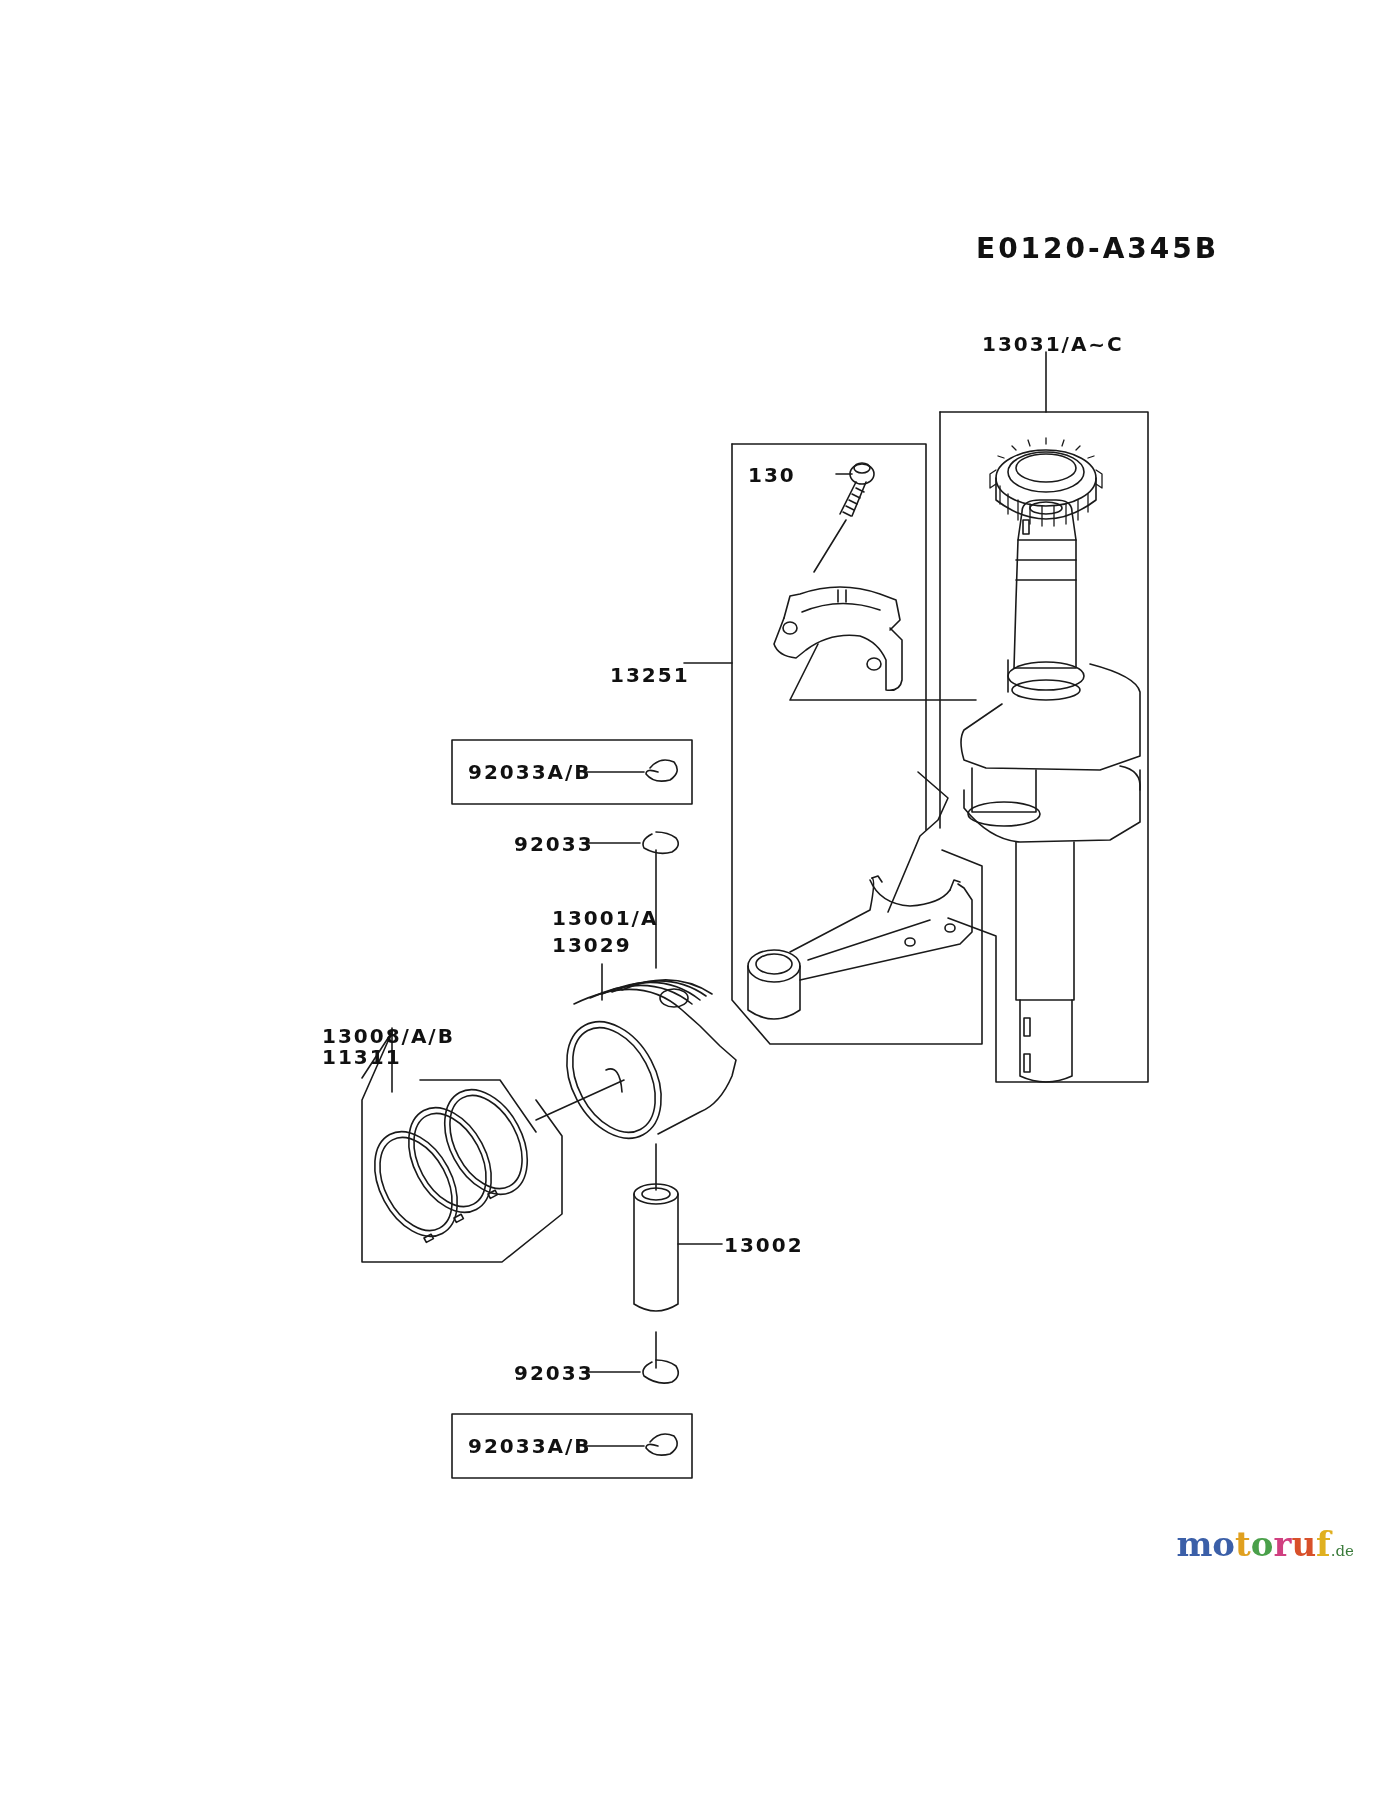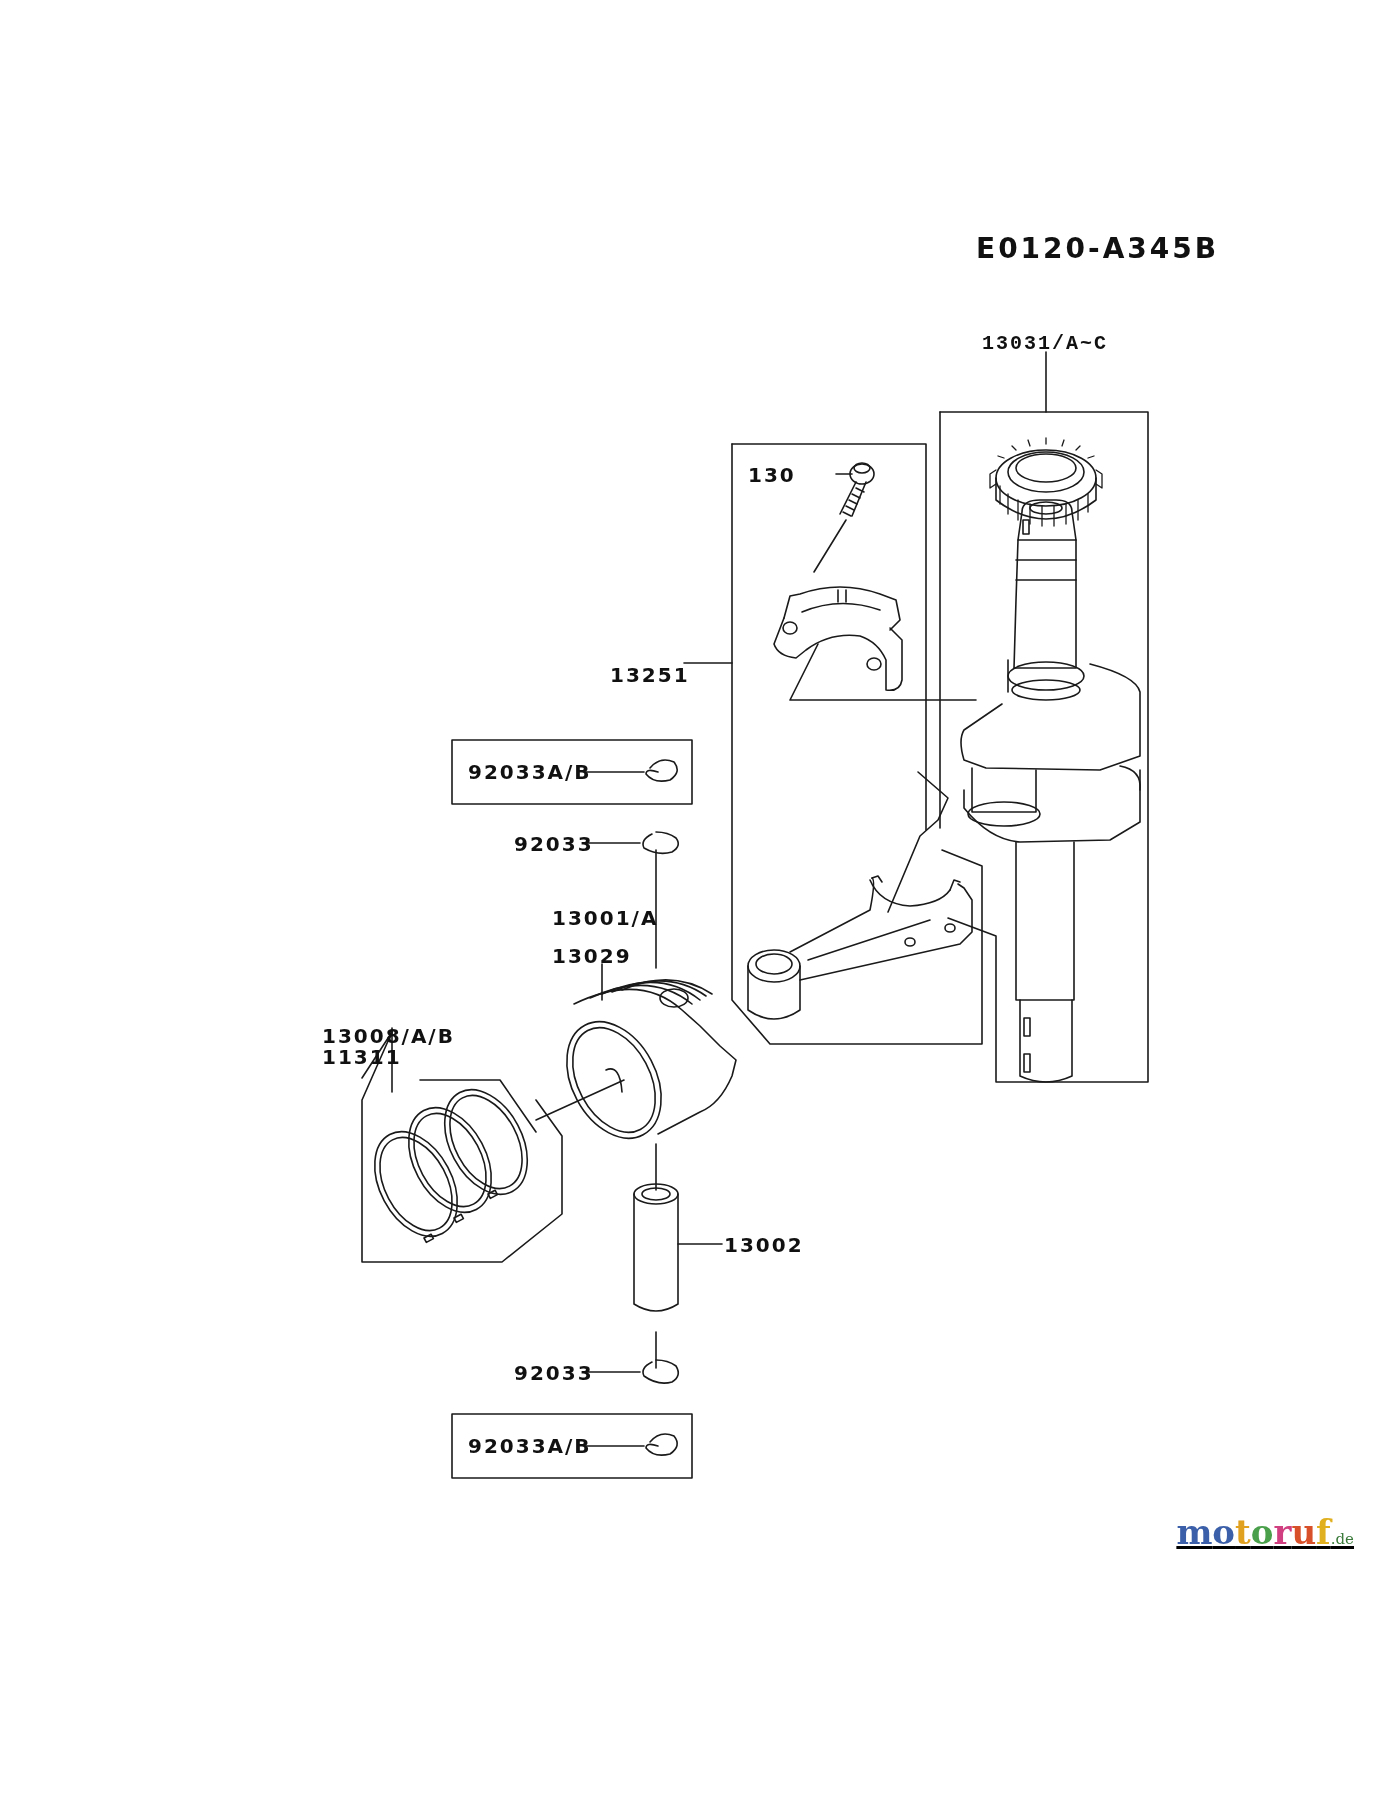--- a/index.html
+++ b/index.html
@@ -1,21 +1,21 @@
 <!DOCTYPE html>
 <html><head>
 <meta charset="utf-8">
 <style>
   html, body { margin: 0; padding: 0; background: #ffffff; }
   body { width: 1376px; height: 1800px; position: relative; overflow: hidden; font-family: "DejaVu Sans", sans-serif; }
   #diagram { position: absolute; left: 0; top: 0; width: 1376px; height: 1576px; }
   .lbl { position: absolute; font-family: "DejaVu Sans", sans-serif; font-weight: bold; color: #111; font-size: 20px; letter-spacing: 2px; white-space: nowrap; line-height: 1; }
   .lbl.center { text-align: left; }
   .title { position: absolute; font-family: "DejaVu Sans", sans-serif; font-weight: bold; color: #111; font-size: 28px; letter-spacing: 3px; white-space: nowrap; }
-  .watermark { position: absolute; right: 22px; bottom: 24px; font-family: "DejaVu Serif", serif; font-size: 34px; font-weight: bold; letter-spacing: 0px; text-decoration: underline; }
+  .watermark { position: absolute; right: 22px; bottom: 12px; font-family: "DejaVu Serif", serif; font-size: 34px; font-weight: bold; letter-spacing: 0px; }
   .watermark .tld { font-size: 15px; color: #3a7a3a; font-weight: normal; }
   svg line, svg polyline, svg path, svg rect, svg ellipse, svg circle, svg polygon { vector-effect: non-scaling-stroke; }
 </style>
 </head>
 <body>
 
 <div id="diagram">
 
   <svg width="1376" height="1800" viewBox="0 0 1376 1800" xmlns="http://www.w3.org/2000/svg" style="position:absolute;left:0;top:0;" fill="none" stroke="#1a1a1a" stroke-width="1.6" stroke-linejoin="round" stroke-linecap="round">
 
@@ -165,30 +165,30 @@
 
     <g>
       <rect x="452" y="1414" width="240" height="64"></rect>
       <line x1="586" y1="1446" x2="644" y2="1446"></line>
       <path d="M650,1442 Q660,1430 674,1436 Q682,1446 670,1454 Q654,1458 646,1448 Q646,1442 658,1446"></path>
     </g>
   </svg>
 
   <div class="title" style="left:976px; top:232px;">E0120-A345B</div>
 
-  <div class="lbl" style="left:982px; top:334px;font-family:Liberation Mono, monospace;">13031/A~C</div>
+  <div class="lbl" style="left:982px; top:334px;">13031/A~C</div>
   <div class="lbl" style="left:748px; top:465px;">130</div>
   <div class="lbl" style="left:610px; top:665px;">13251</div>
 
   <div class="lbl" style="left:468px; top:762px;">92033A/B</div>
   <div class="lbl" style="left:514px; top:834px;">92033</div>
 
   <div class="lbl center" style="left:552px; top:908px; width:110px;">
     <div>13001/A</div>
-    <div style="margin-top:18px;">13029</div>
+    <div style="margin-top:7px;">13029</div>
   </div>
 
   <div class="lbl center" style="left:322px; top:986px; width:140px;margin-top:40px;">
     <div>13008/A/B</div>
     <div style="margin-top:1px;">11311</div>
   </div>
 
   <div class="lbl" style="left:724px; top:1235px;">13002</div>
   <div class="lbl" style="left:514px; top:1363px;">92033</div>
   <div class="lbl" style="left:468px; top:1436px;">92033A/B</div>

